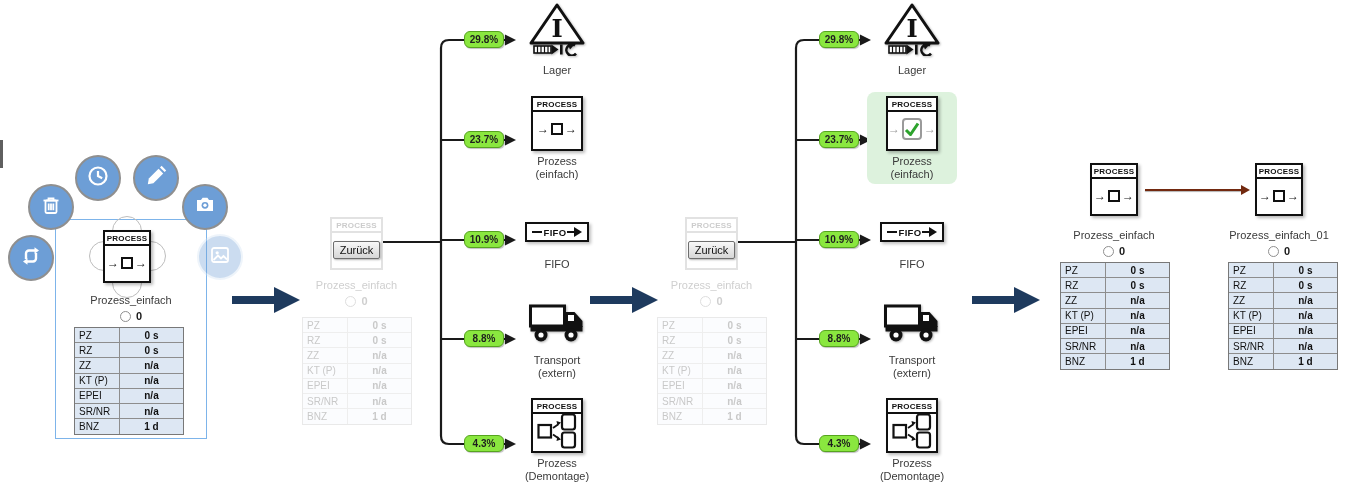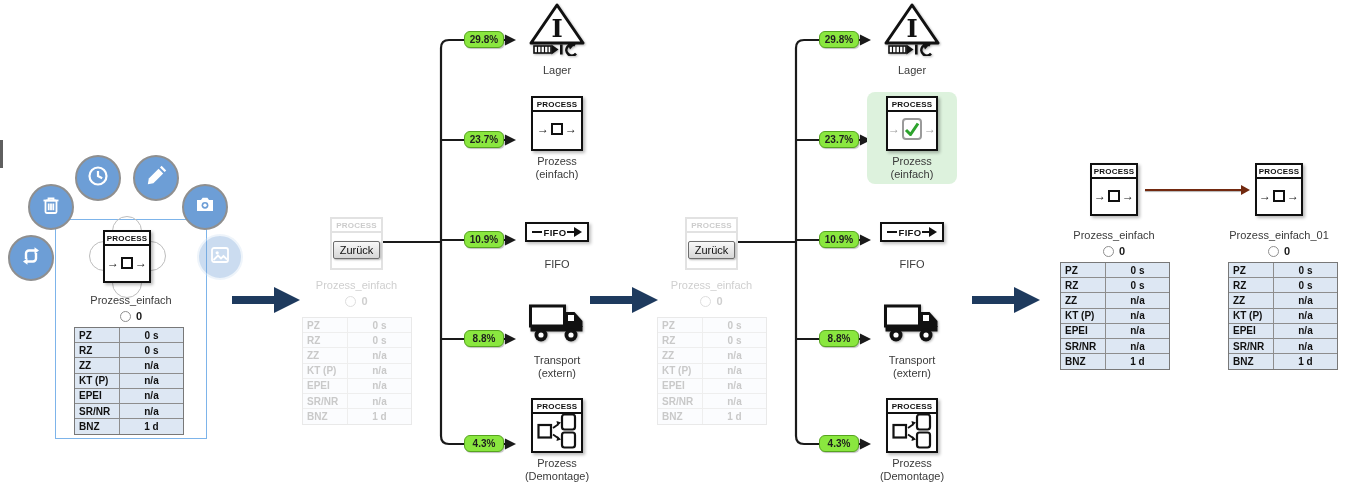--- a/index.html
+++ b/index.html
@@ -28,21 +28,21 @@
   .counter .ring{width:11px;height:11px;border:1.5px solid #8f8f8f;border-radius:50%;box-sizing:border-box}
   .counter .cnt{font-size:11px;font-weight:bold;color:#1a1a1a}
   .ghost-label{color:#cfcfcf}
   .ghost-counter .ring{border-color:#dedede}
   .ghost-counter .cnt{color:#cfcfcf}
   
   .vsm-table{position:absolute;width:110px;border:1.5px solid #787878;background:#fff;box-sizing:border-box}
   .trow{display:grid;grid-template-columns:45px 1fr;height:15.2px;background:var(--table-bg);
         border-bottom:1px solid #8d8d8d;box-sizing:border-box}
   .trow:last-child{border-bottom:none}
-  .tk{border-right:1px solid #8d8d8d;padding-left:4px;font-size:10px;font-weight:bold;color:#111;
+  .tk{border-right:1px solid #8d8d8d;padding-left:4px;font-size:10px;font-weight:normal;color:#111;
       display:flex;align-items:center;box-sizing:border-box}
   .tv{font-size:10px;font-weight:bold;color:#111;display:flex;align-items:center;justify-content:center}
   .ghost-table{border-color:#e9e9e9}
   .ghost-table .trow{background:#fbfcfe;border-bottom-color:#eeeeee}
   .ghost-table .tk{border-right-color:#eeeeee;color:#c9c9c9}
   .ghost-table .tv{color:#c9c9c9}
   
   .sel-rect{position:absolute;left:55px;top:219px;width:152px;height:220px;
             border:1.5px solid var(--selection-blue);box-sizing:border-box}
   .action-btn{position:absolute;width:46px;height:46px;border-radius:50%;background:var(--button-blue);

